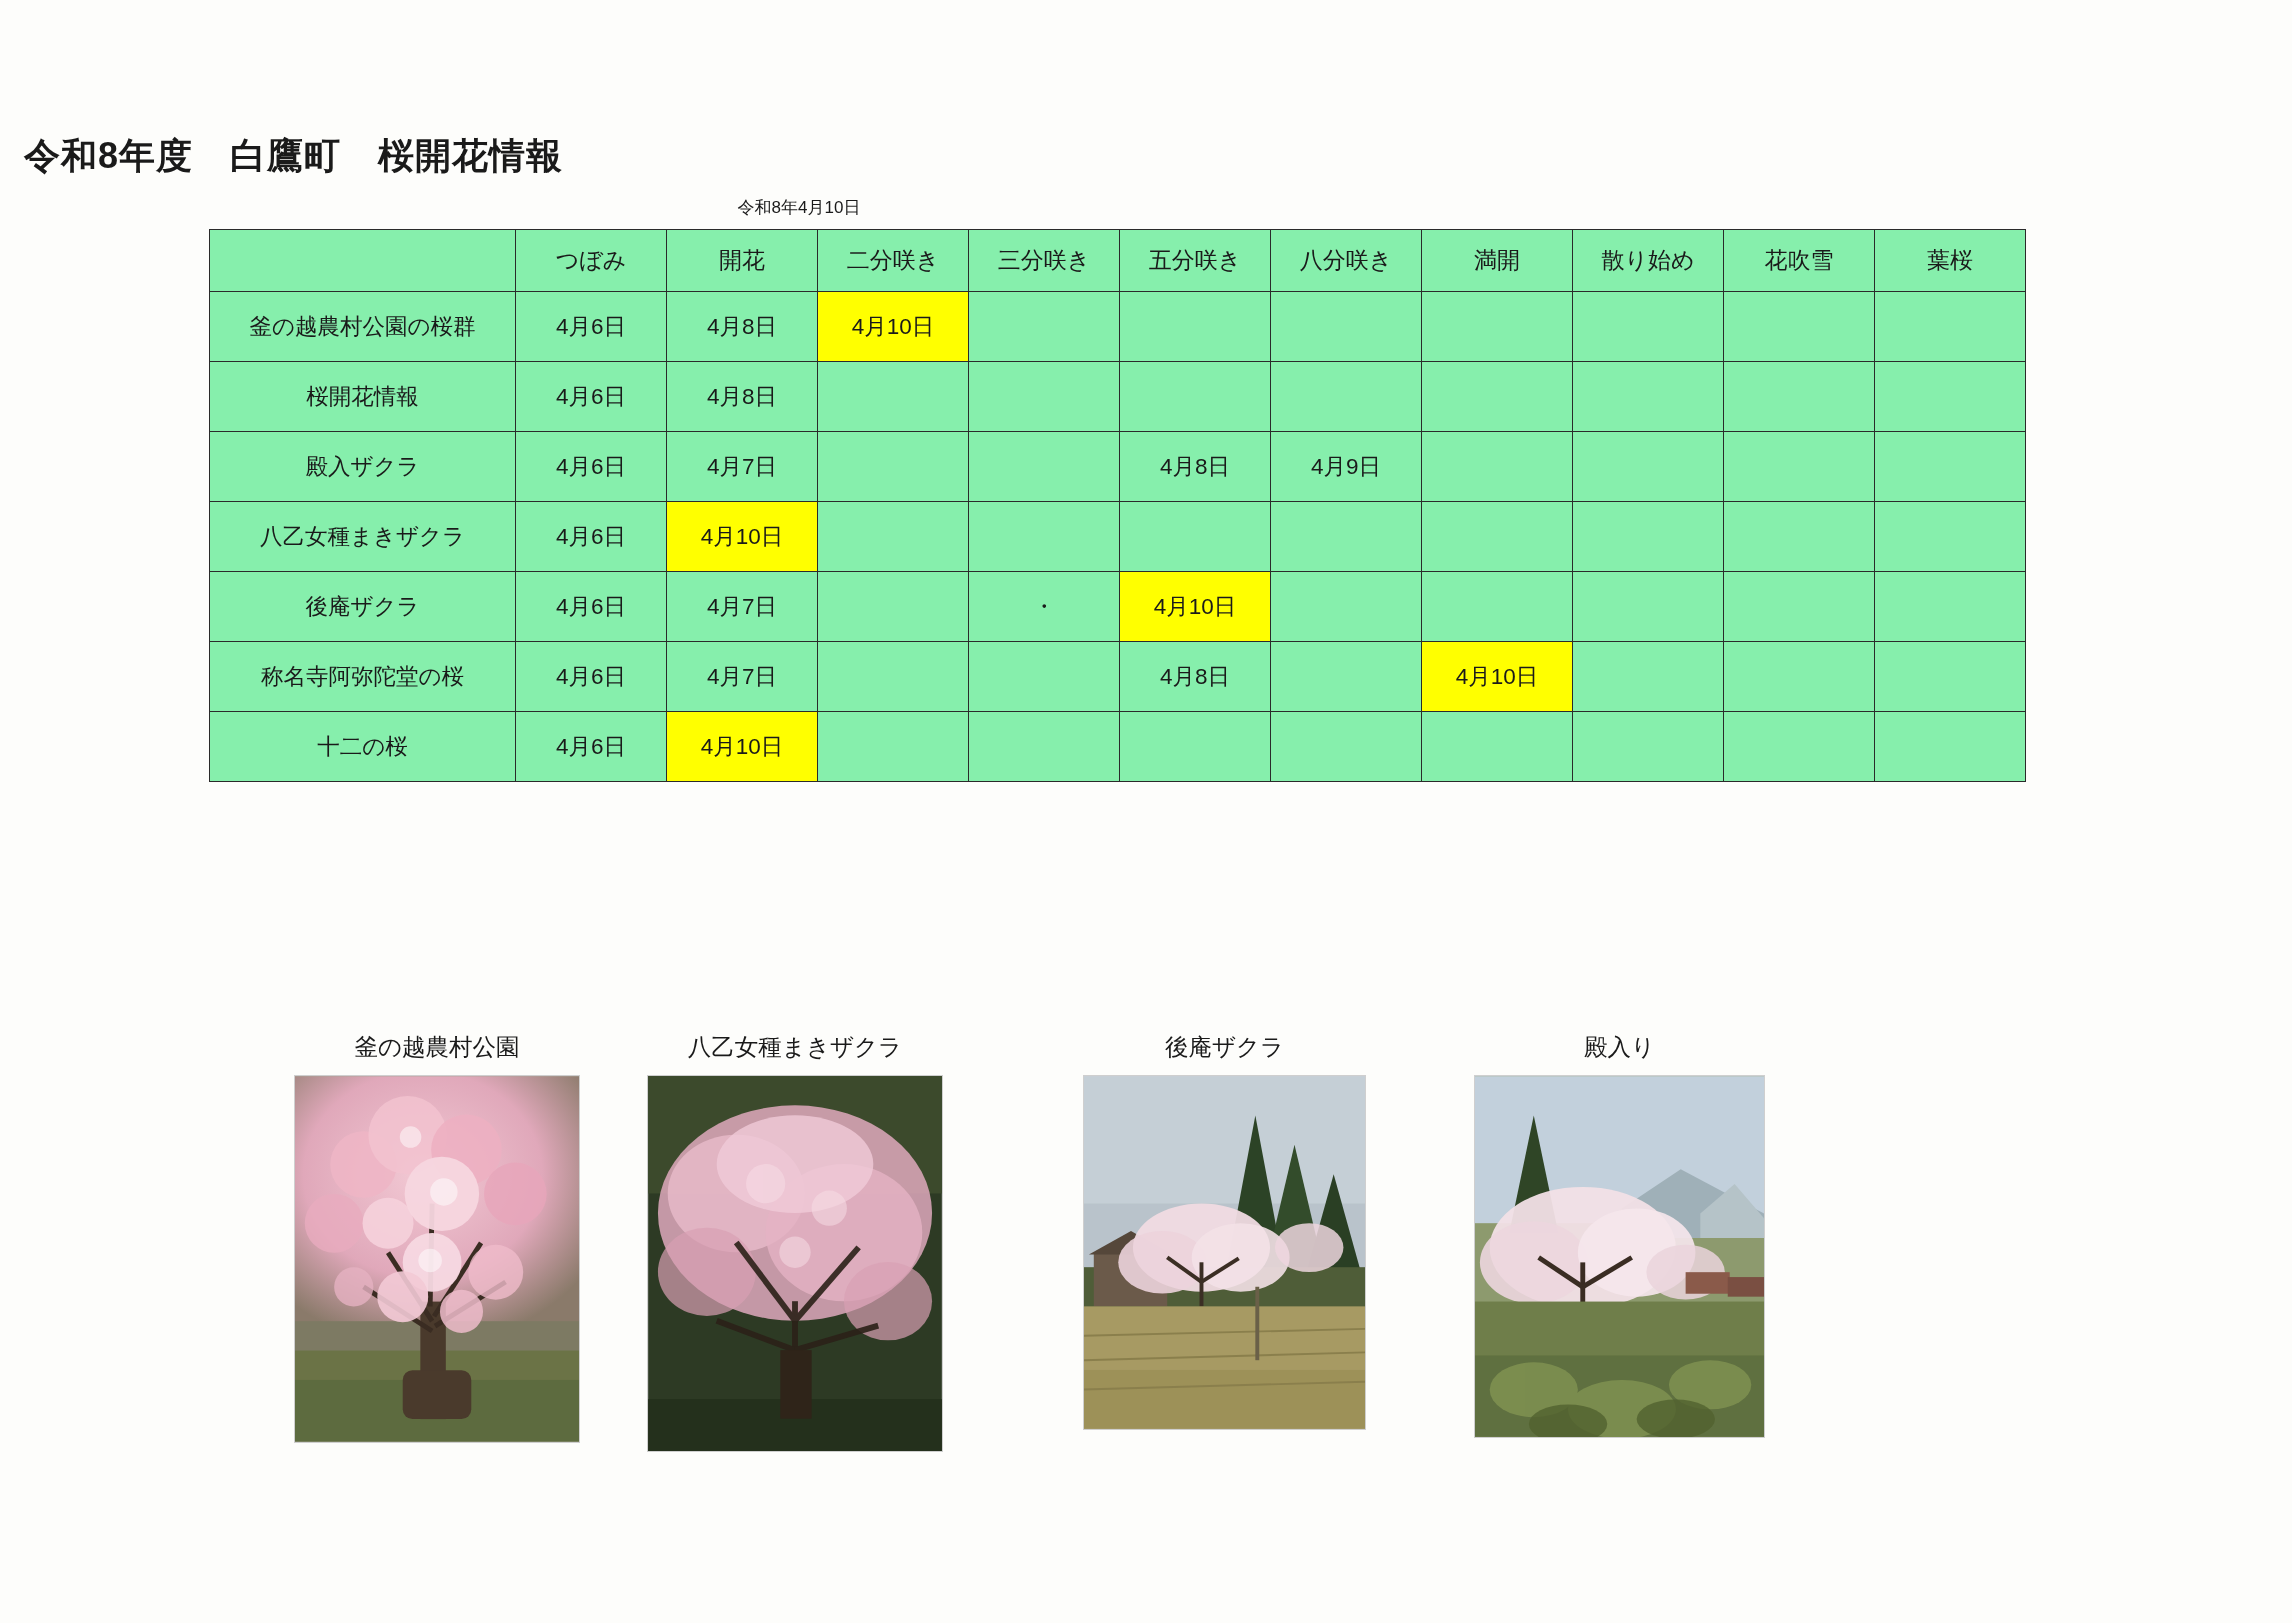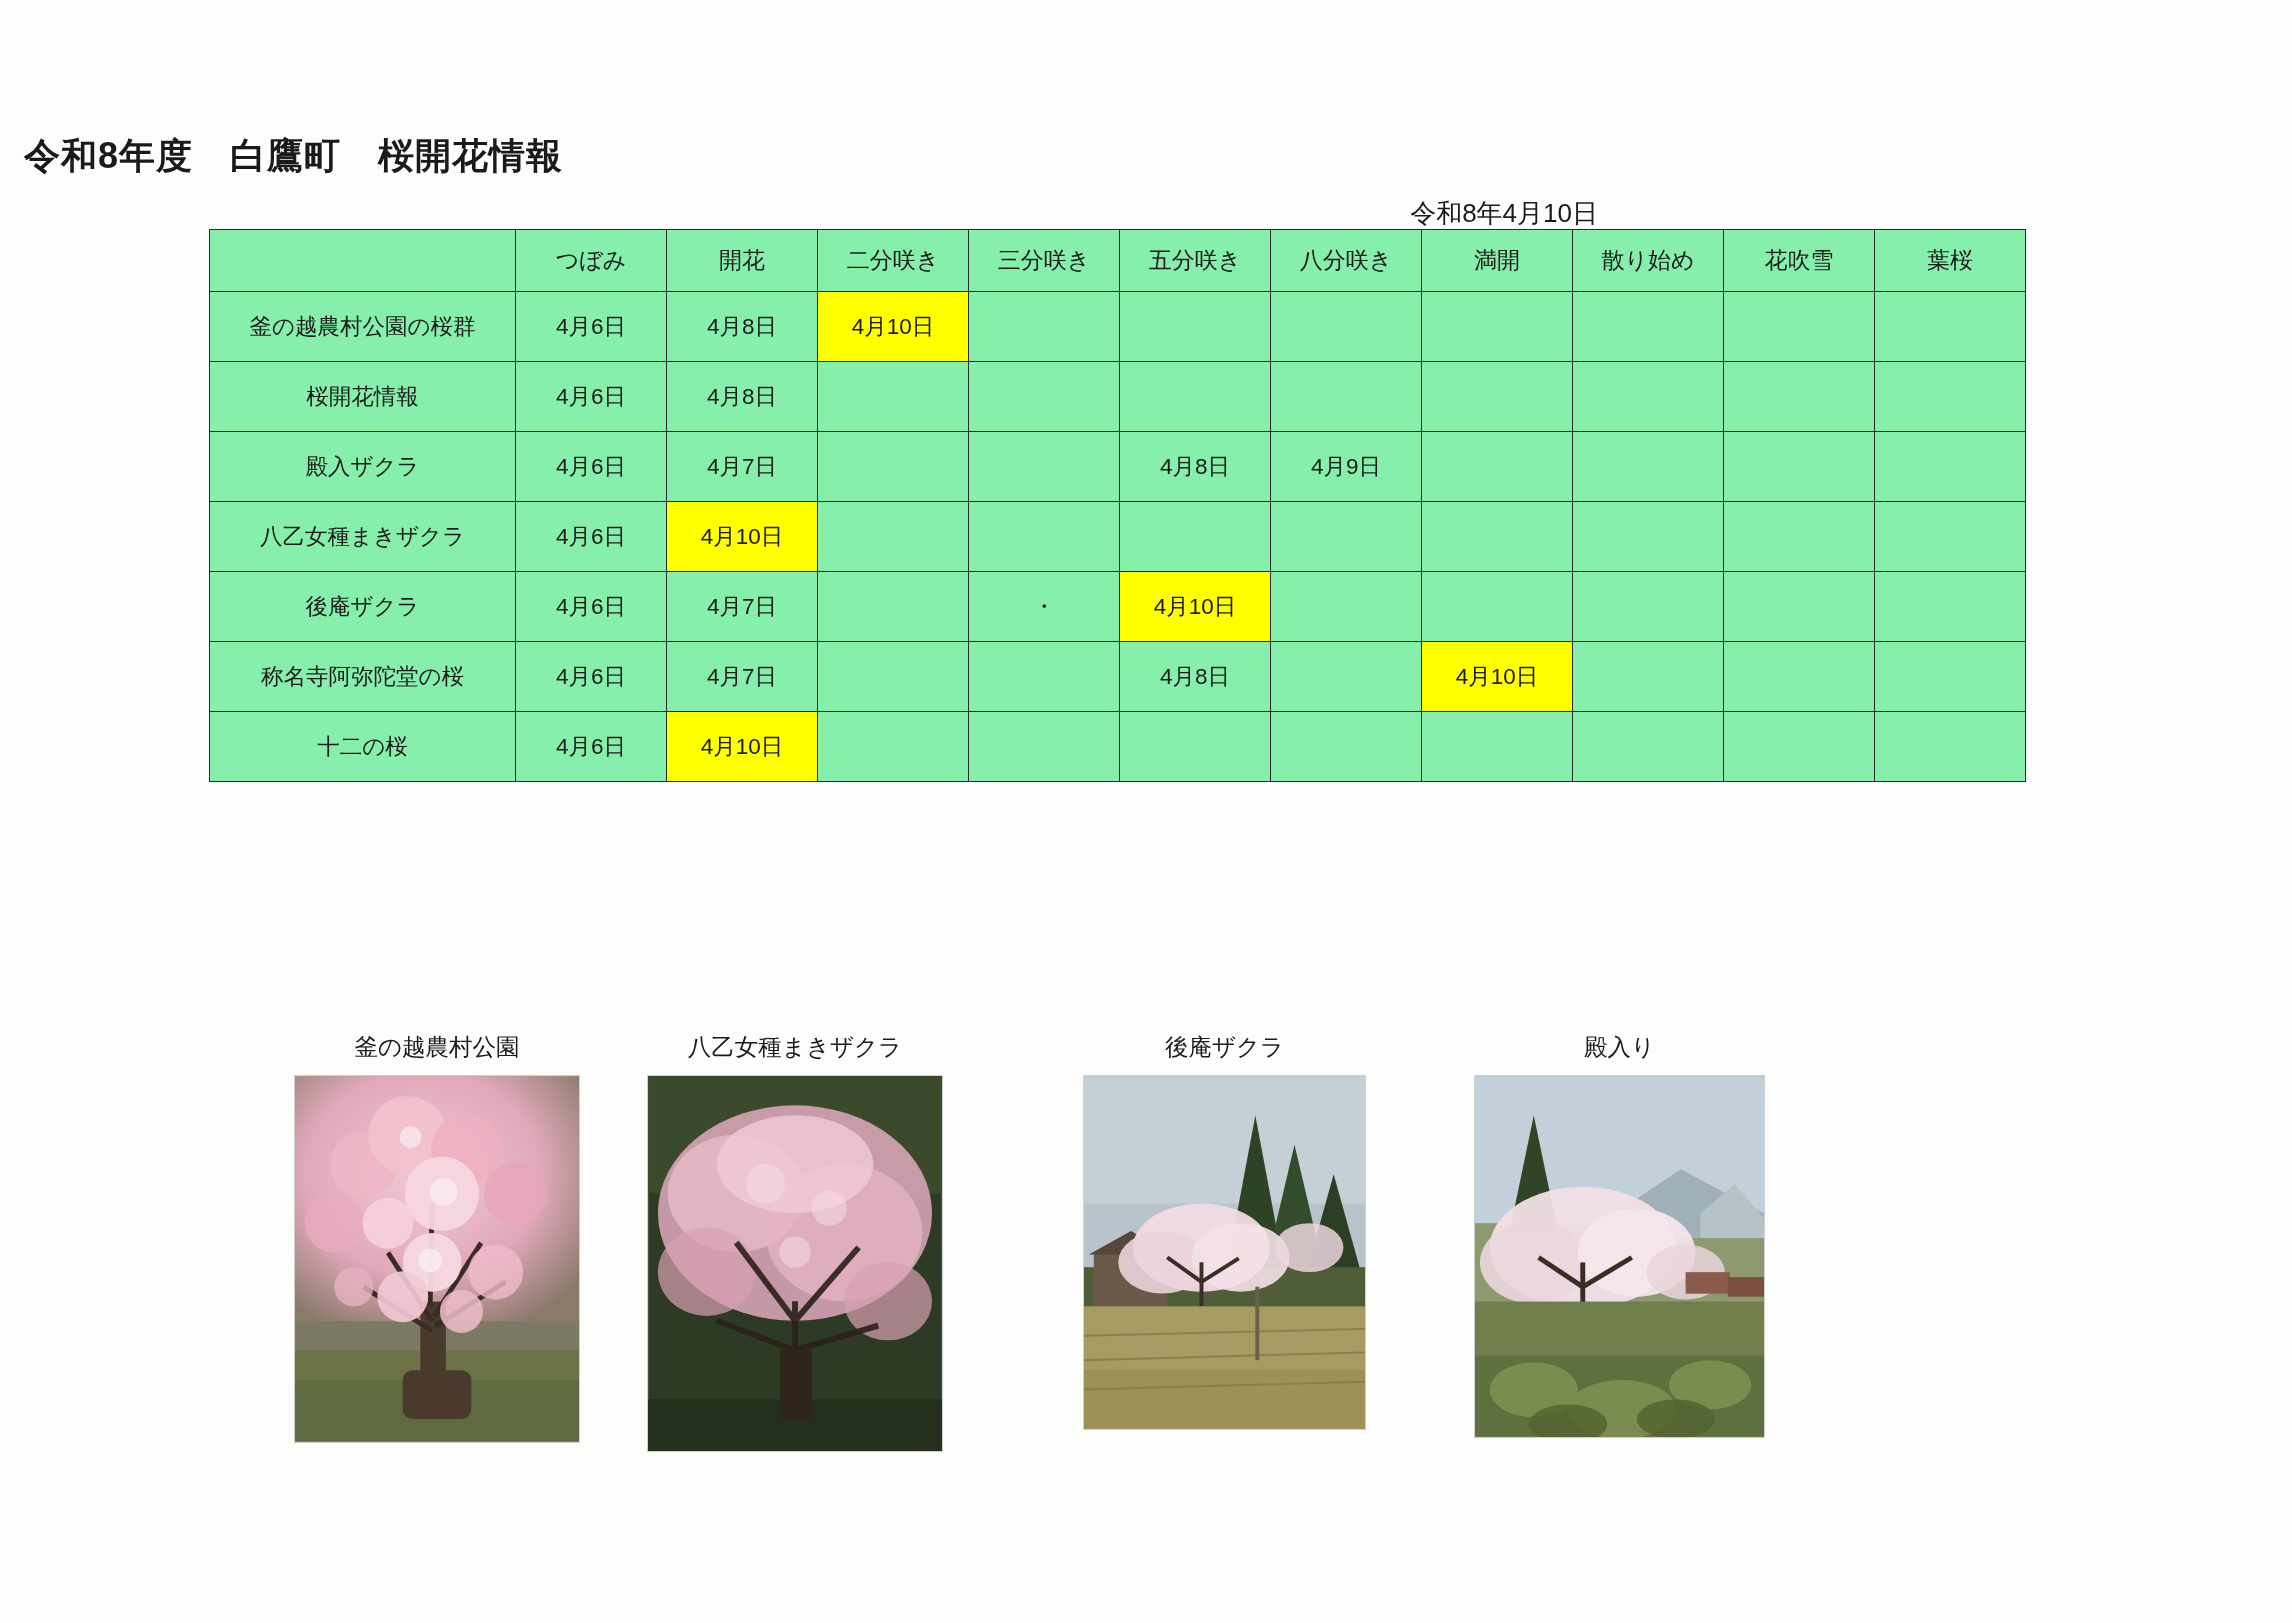--- a/index.html
+++ b/index.html
@@ -32,22 +32,22 @@
     font-size: 36px;
     font-weight: bold;
     letter-spacing: 1px;
     margin-left: 24px;
   }
   .doc-date {
     position: absolute;
     top: 196px;
     left: 0;
     width: 1598px;
-    text-align: right;
-    font-size: 26px;
+    text-align: center;
+    font-size: 17px;
   }
 
   
   .table-wrap {
     position: absolute;
     top: 229px;
     left: 209px;
     width: 1666px;
   }
   table.bloom {

